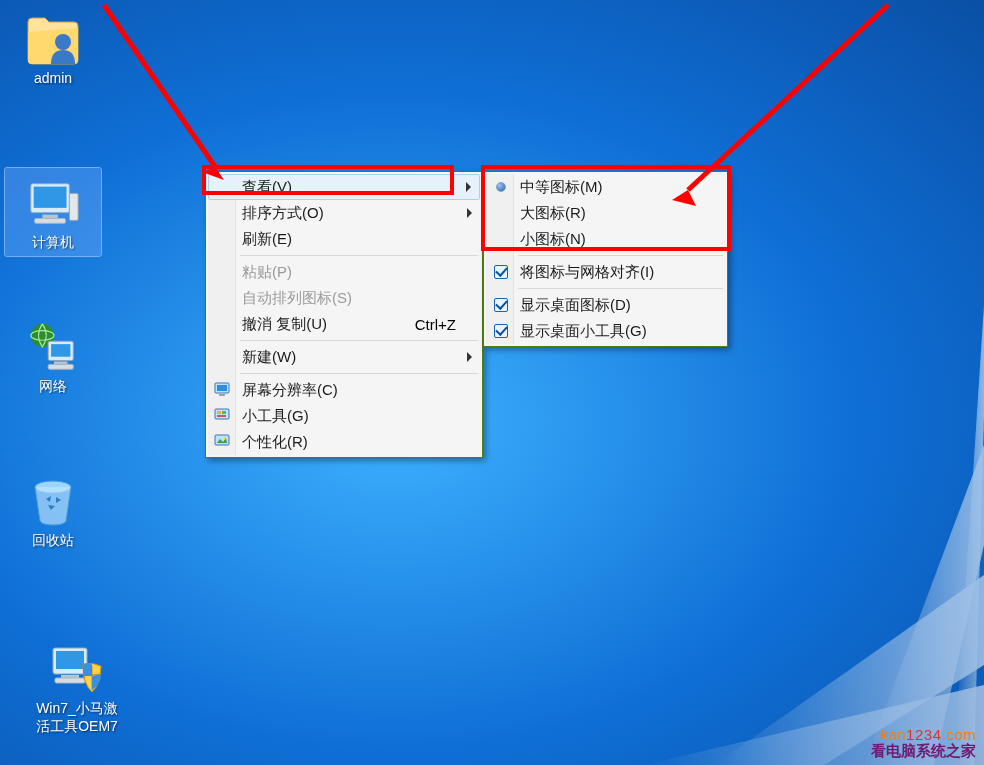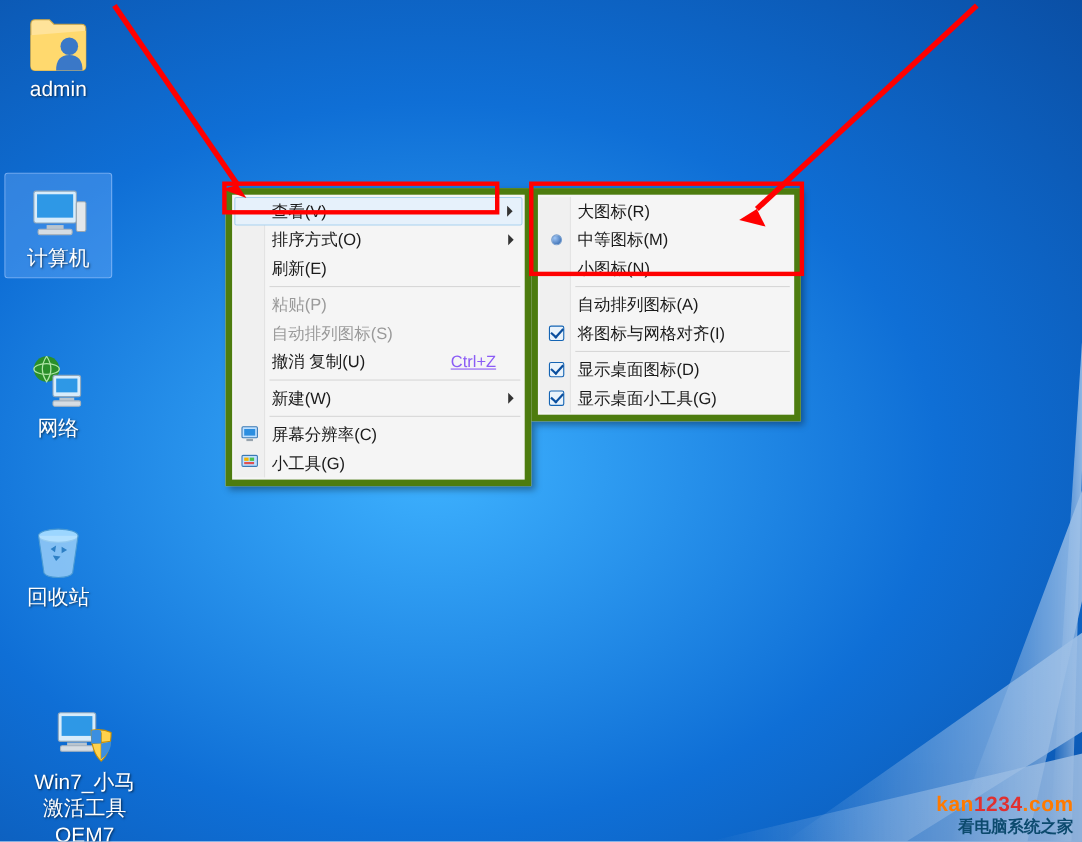--- a/index.html
+++ b/index.html
@@ -13,32 +13,32 @@
   }
   .light-rays { position:absolute; right:0; bottom:0; width:420px; height:520px; pointer-events:none; opacity:0.6; }
 
   
   .desktop-icon {
     position: absolute;
     width: 96px;
     text-align: center;
     color: #fff;
     text-shadow: 1px 1px 2px rgba(0,0,0,0.6);
-    font-size: 19px;
+    font-size: 14px;
     cursor: pointer;
   }
   .desktop-icon .ic { width: 56px; height: 56px; margin: 4px auto 2px; display:flex; align-items:center; justify-content:center;}
   .desktop-icon .lbl { display:block; line-height:1.25; padding:0 2px; }
   .desktop-icon.selected { background: rgba(120,180,255,0.35); outline: 1px solid rgba(160,200,255,0.7); border-radius:2px; }
 
   
   .ctx {
     position: absolute;
     background: #f5f5f5;
-    border: 6px solid #4d7c0f;
+    border: 1px solid #4d7c0f;
     box-shadow: 3px 3px 6px rgba(0,0,0,0.35);
     font-size: 15px;
     color: #1a1a1a;
     padding: 2px;
   }
   .ctx .gutter {
     position:absolute; left:2px; top:2px; bottom:2px; width:28px;
     background:#f0f0f0; border-right:1px solid #e3e3e3;
   }
   .ctx .items { position:relative; }
@@ -50,37 +50,37 @@
     white-space:nowrap;
     cursor: default;
   }
   .ctx .item.hover { background:#e6f1fb; border:1px solid #a8d2f0; padding: 0 23px 0 33px; height:26px; border-radius:2px;}
   .ctx .sep { height:1px; margin:3px 2px 3px 32px; background:#d7d7d7; }
   .ctx .item .arrow {
     position:absolute; right:8px; top:50%; transform:translateY(-50%);
     width:0; height:0; border-top:5px solid transparent; border-bottom:5px solid transparent; border-left:5px solid #333;
   }
   .ctx .item.disabled { color:#9a9a9a; }
-  .ctx .item .short { margin-left:auto; color:#8b5cf6; padding-left:40px;text-decoration:underline;}
+  .ctx .item .short { margin-left:auto; color:#000000; padding-left:40px;}
   .ctx .item .ic-slot {
     position:absolute; left:4px; top:50%; transform:translateY(-50%);
     width:22px; height:20px; display:flex; align-items:center; justify-content:center;
   }
   .check { width:14px; height:14px; border:1px solid #1464b4; background:#eaf3fb; position:relative; border-radius:2px;}
   .check::after { content:""; position:absolute; left:3px; top:-1px; width:5px; height:9px; border:solid #0b4f9e; border-width:0 2.2px 2.2px 0; transform:rotate(42deg);}
   .radio-dot { width:10px; height:10px; border-radius:50%; background:radial-gradient(circle at 30% 30%, #9fc6f6, #2a5fa6); border:1px solid #7aa0cf; }
 
   
   .anno-box { position:absolute; border:4px solid #f00; pointer-events:none; }
   .anno-arrow { position:absolute; pointer-events:none; }
 
   
-  .wm1 { position:absolute; right:8px; bottom:22px; font-size:19px; font-weight:bold; color:#ff7a00; letter-spacing:0.5px; }
+  .wm1 { position:absolute; right:8px; bottom:22px; font-size:15px; font-weight:normal; color:#ff7a00; letter-spacing:0.5px; }
   .wm1 .num { color:#e03030; }
-  .wm2 { position:absolute; right:8px; bottom:4px; font-size:15px; font-weight:bold; color:#0c4a6e; }
+  .wm2 { position:absolute; right:8px; bottom:4px; font-size:15px; font-weight:bold; color:#701a75; }
 
   
   svg { display:block; }
 </style>
 </head>
 <body>
 
 <svg class="light-rays" viewBox="0 0 420 520">
   <defs>
     <linearGradient id="ray" x1="0" y1="0" x2="1" y2="0">
@@ -101,21 +101,21 @@
     <svg width="56" height="52" viewBox="0 0 56 52">
       <path d="M3 14 L3 46 Q3 50 7 50 L49 50 Q53 50 53 46 L53 12 Q53 8 49 8 L24 8 L20 4 L7 4 Q3 4 3 8 Z" fill="#ffe39a" stroke="#caa545"></path>
       <path d="M3 18 L53 14 L53 46 Q53 50 49 50 L7 50 Q3 50 3 46 Z" fill="#ffd96e"></path>
       <circle cx="38" cy="28" r="8" fill="#3a78c8"></circle>
       <path d="M26 50 Q26 36 38 36 Q50 36 50 50 Z" fill="#3a78c8"></path>
     </svg>
   </div>
   <span class="lbl">admin</span>
 </div>
 
-<div class="desktop-icon selected" style="left:5px; top:158px; padding:4px 12px;">
+<div class="desktop-icon selected" style="left:5px; top:168px; padding:4px 12px;">
   <div class="ic">
     <svg width="58" height="50" viewBox="0 0 58 50">
       <rect x="6" y="4" width="40" height="30" rx="2" fill="#d7ecfb" stroke="#8ea7bd"></rect>
       <rect x="9" y="7" width="34" height="22" fill="#2e98e6"></rect>
       <rect x="18" y="36" width="16" height="4" fill="#b9c5cf"></rect>
       <rect x="10" y="40" width="32" height="5" rx="1.5" fill="#d6dde3" stroke="#aab4bd"></rect>
       <rect x="46" y="14" width="9" height="28" rx="1.5" fill="#e3e7ea" stroke="#9aa6b0"></rect>
     </svg>
   </div>
   <span class="lbl">计算机</span>
@@ -209,42 +209,49 @@
       <span class="ic-slot">
         <svg width="18" height="16" viewBox="0 0 18 16">
             <rect x="1" y="1" width="14" height="10" rx="1" fill="#bfe0ff" stroke="#3b79b4"></rect>
             <rect x="3" y="3" width="4" height="3" fill="#f4b400"></rect>
             <rect x="8" y="3" width="4" height="3" fill="#4cc14c"></rect>
             <rect x="3" y="7" width="9" height="2" fill="#e05050"></rect>
           </svg>
       </span>
       <span>小工具(G)</span>
     </div>
+    <div class="item">
+      <span class="ic-slot">
+        <svg width="18" height="16" viewBox="0 0 18 16">
+            <rect x="1" y="1" width="14" height="10" rx="1" fill="#bfe0ff" stroke="#3b79b4"></rect>
+            <path d="M3 9 L6 5 L9 8 L12 4 L13 9 Z" fill="#3aa03a"></path>
+            <circle cx="11" cy="4" r="1.3" fill="#ffcf3a"></circle>
+          </svg>
+      </span>
+      <span>个性化(R)</span>
+    </div>
   </div>
 </div>
 
 <div class="ctx" style="left:483px; top:171px; width:245px;">
   <div class="gutter"></div>
   <div class="items">
     <div class="item">
+      <span class="ic-slot">
+          <span class="radio-dot"></span>
+        </span>
+      <span>中等图标(M)</span>
+    </div>
+    <div class="item">
       <span>大图标(R)</span>
     </div>
     <div class="item">
-      <span class="ic-slot">
-          <span class="radio-dot"></span>
-        </span>
-      <span>中等图标(M)</span>
-    </div>
-    <div class="item">
       <span>小图标(N)</span>
     </div>
     <div class="sep"></div>
-    <div class="item">
-      <span>自动排列图标(A)</span>
-    </div>
     <div class="item">
       <span class="ic-slot">
           <span class="check"></span>
         </span>
       <span>将图标与网格对齐(I)</span>
     </div>
     <div class="sep"></div>
     <div class="item">
       <span class="ic-slot">
           <span class="check"></span>

